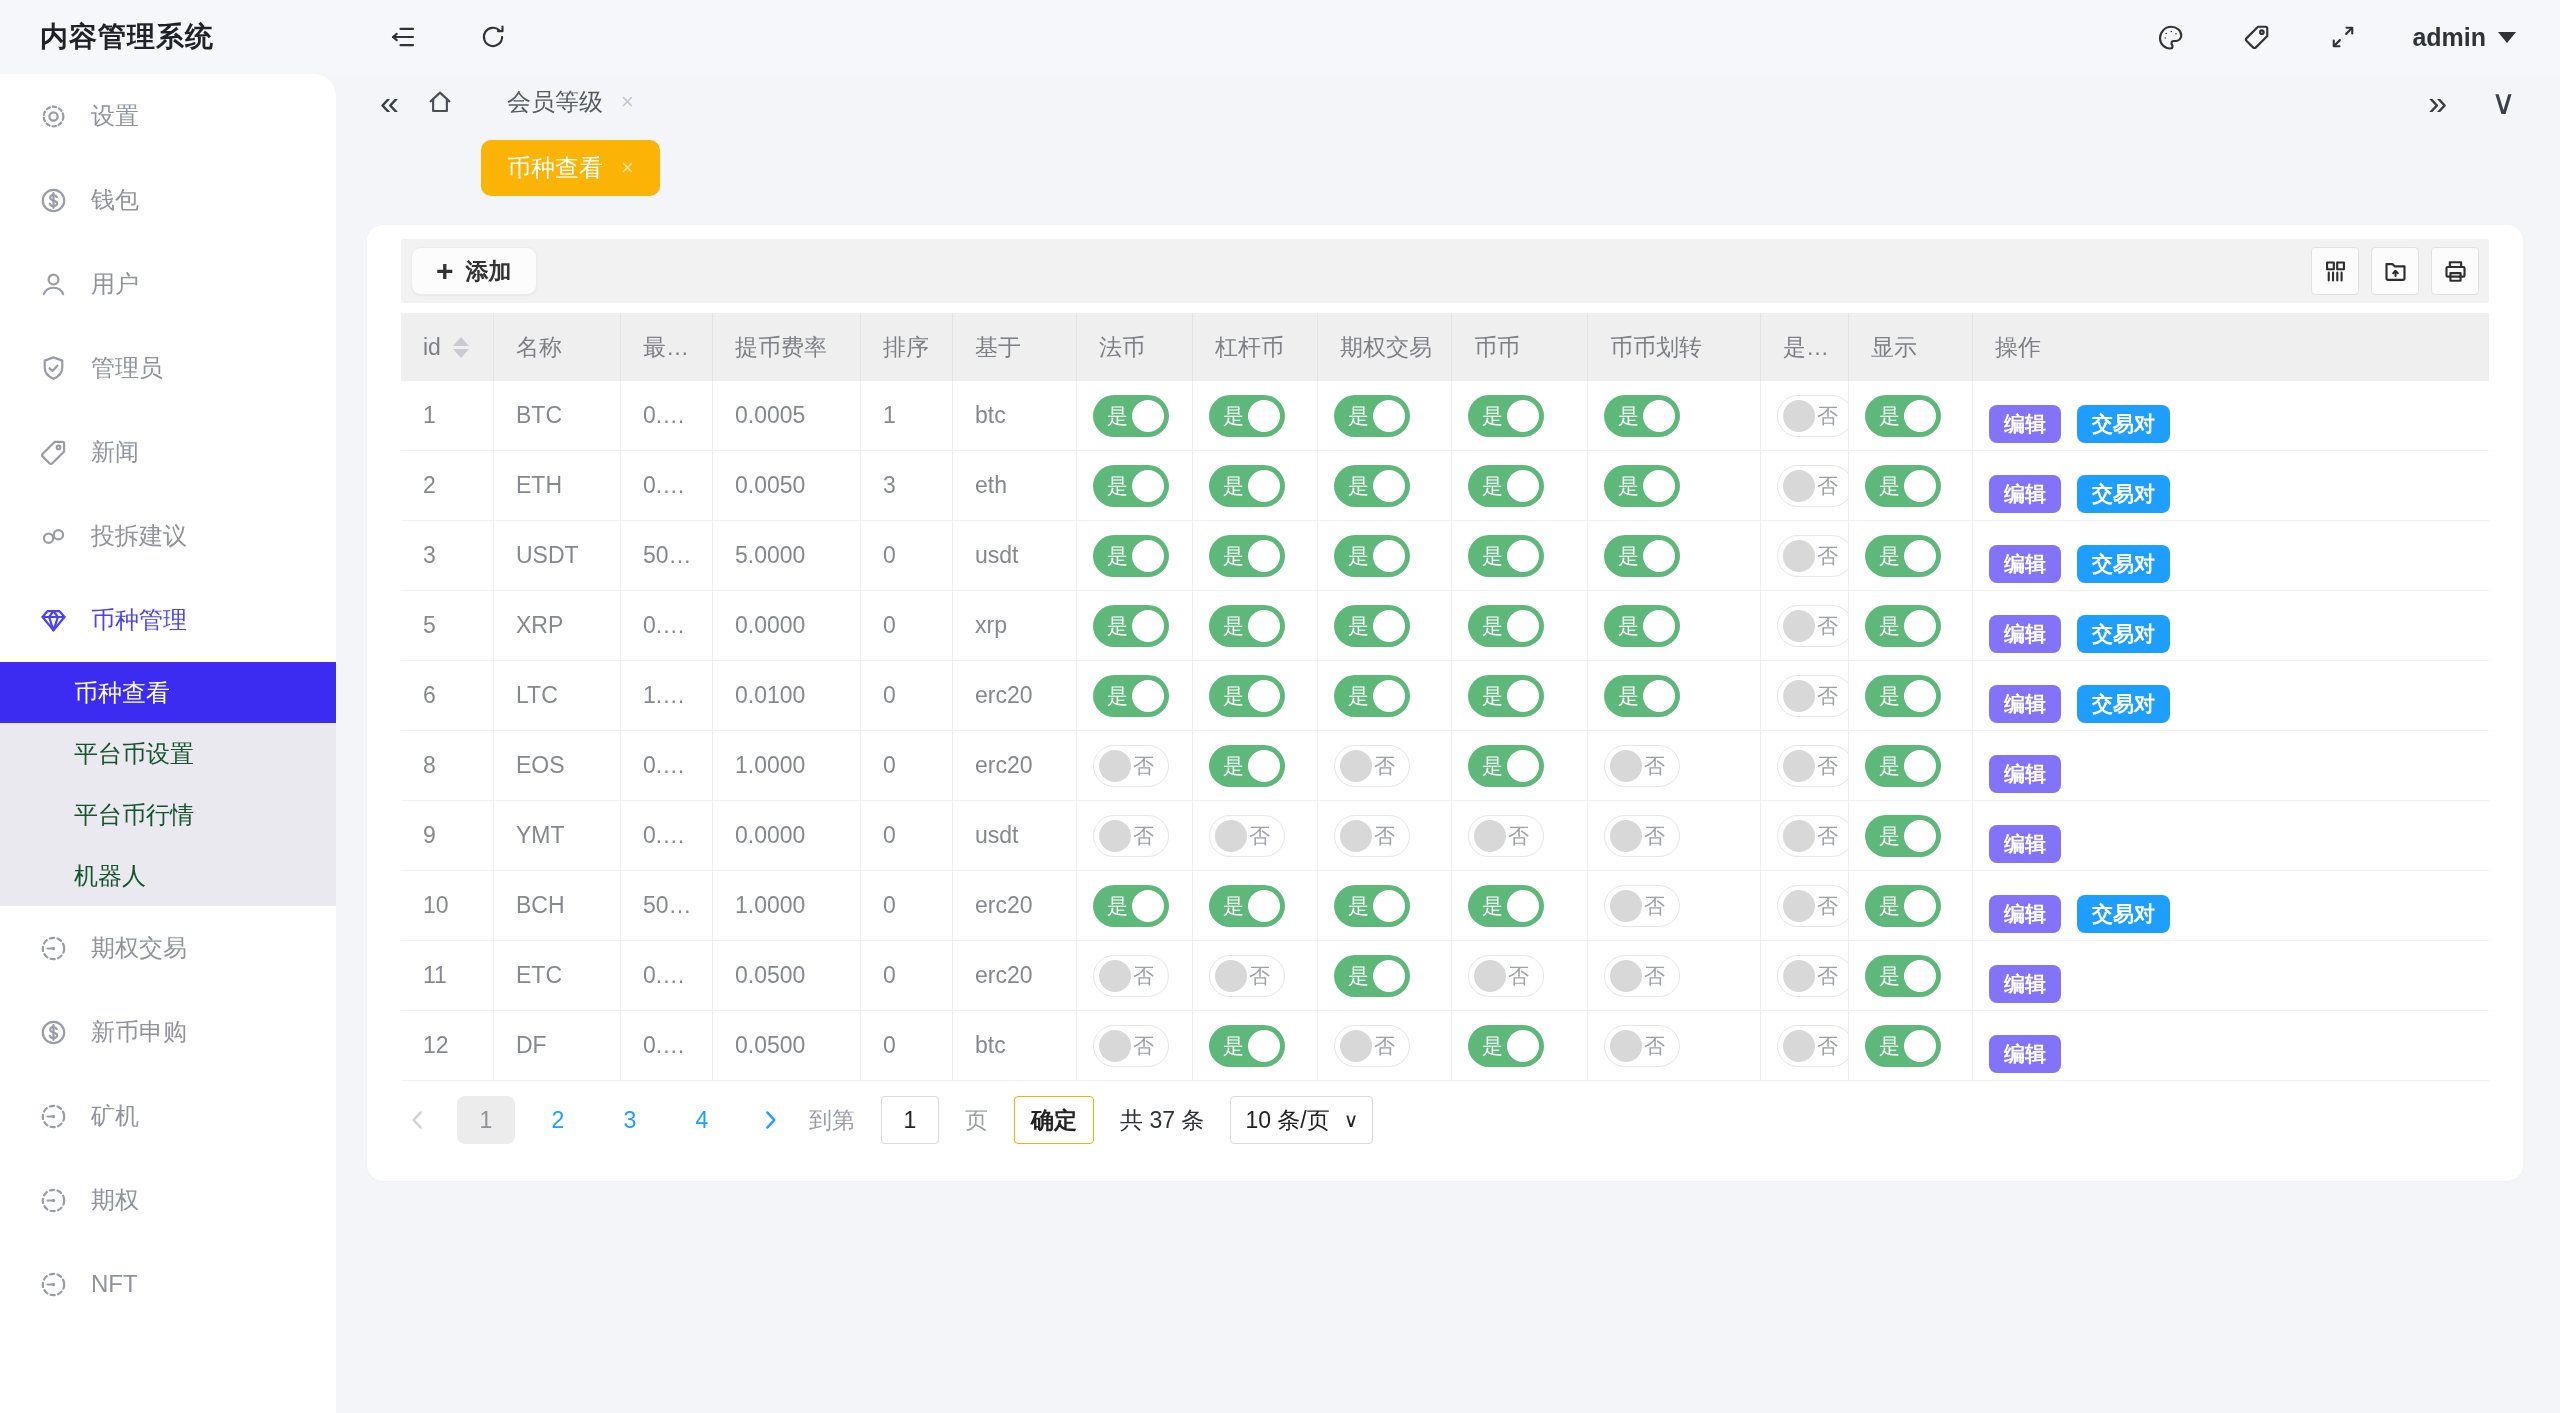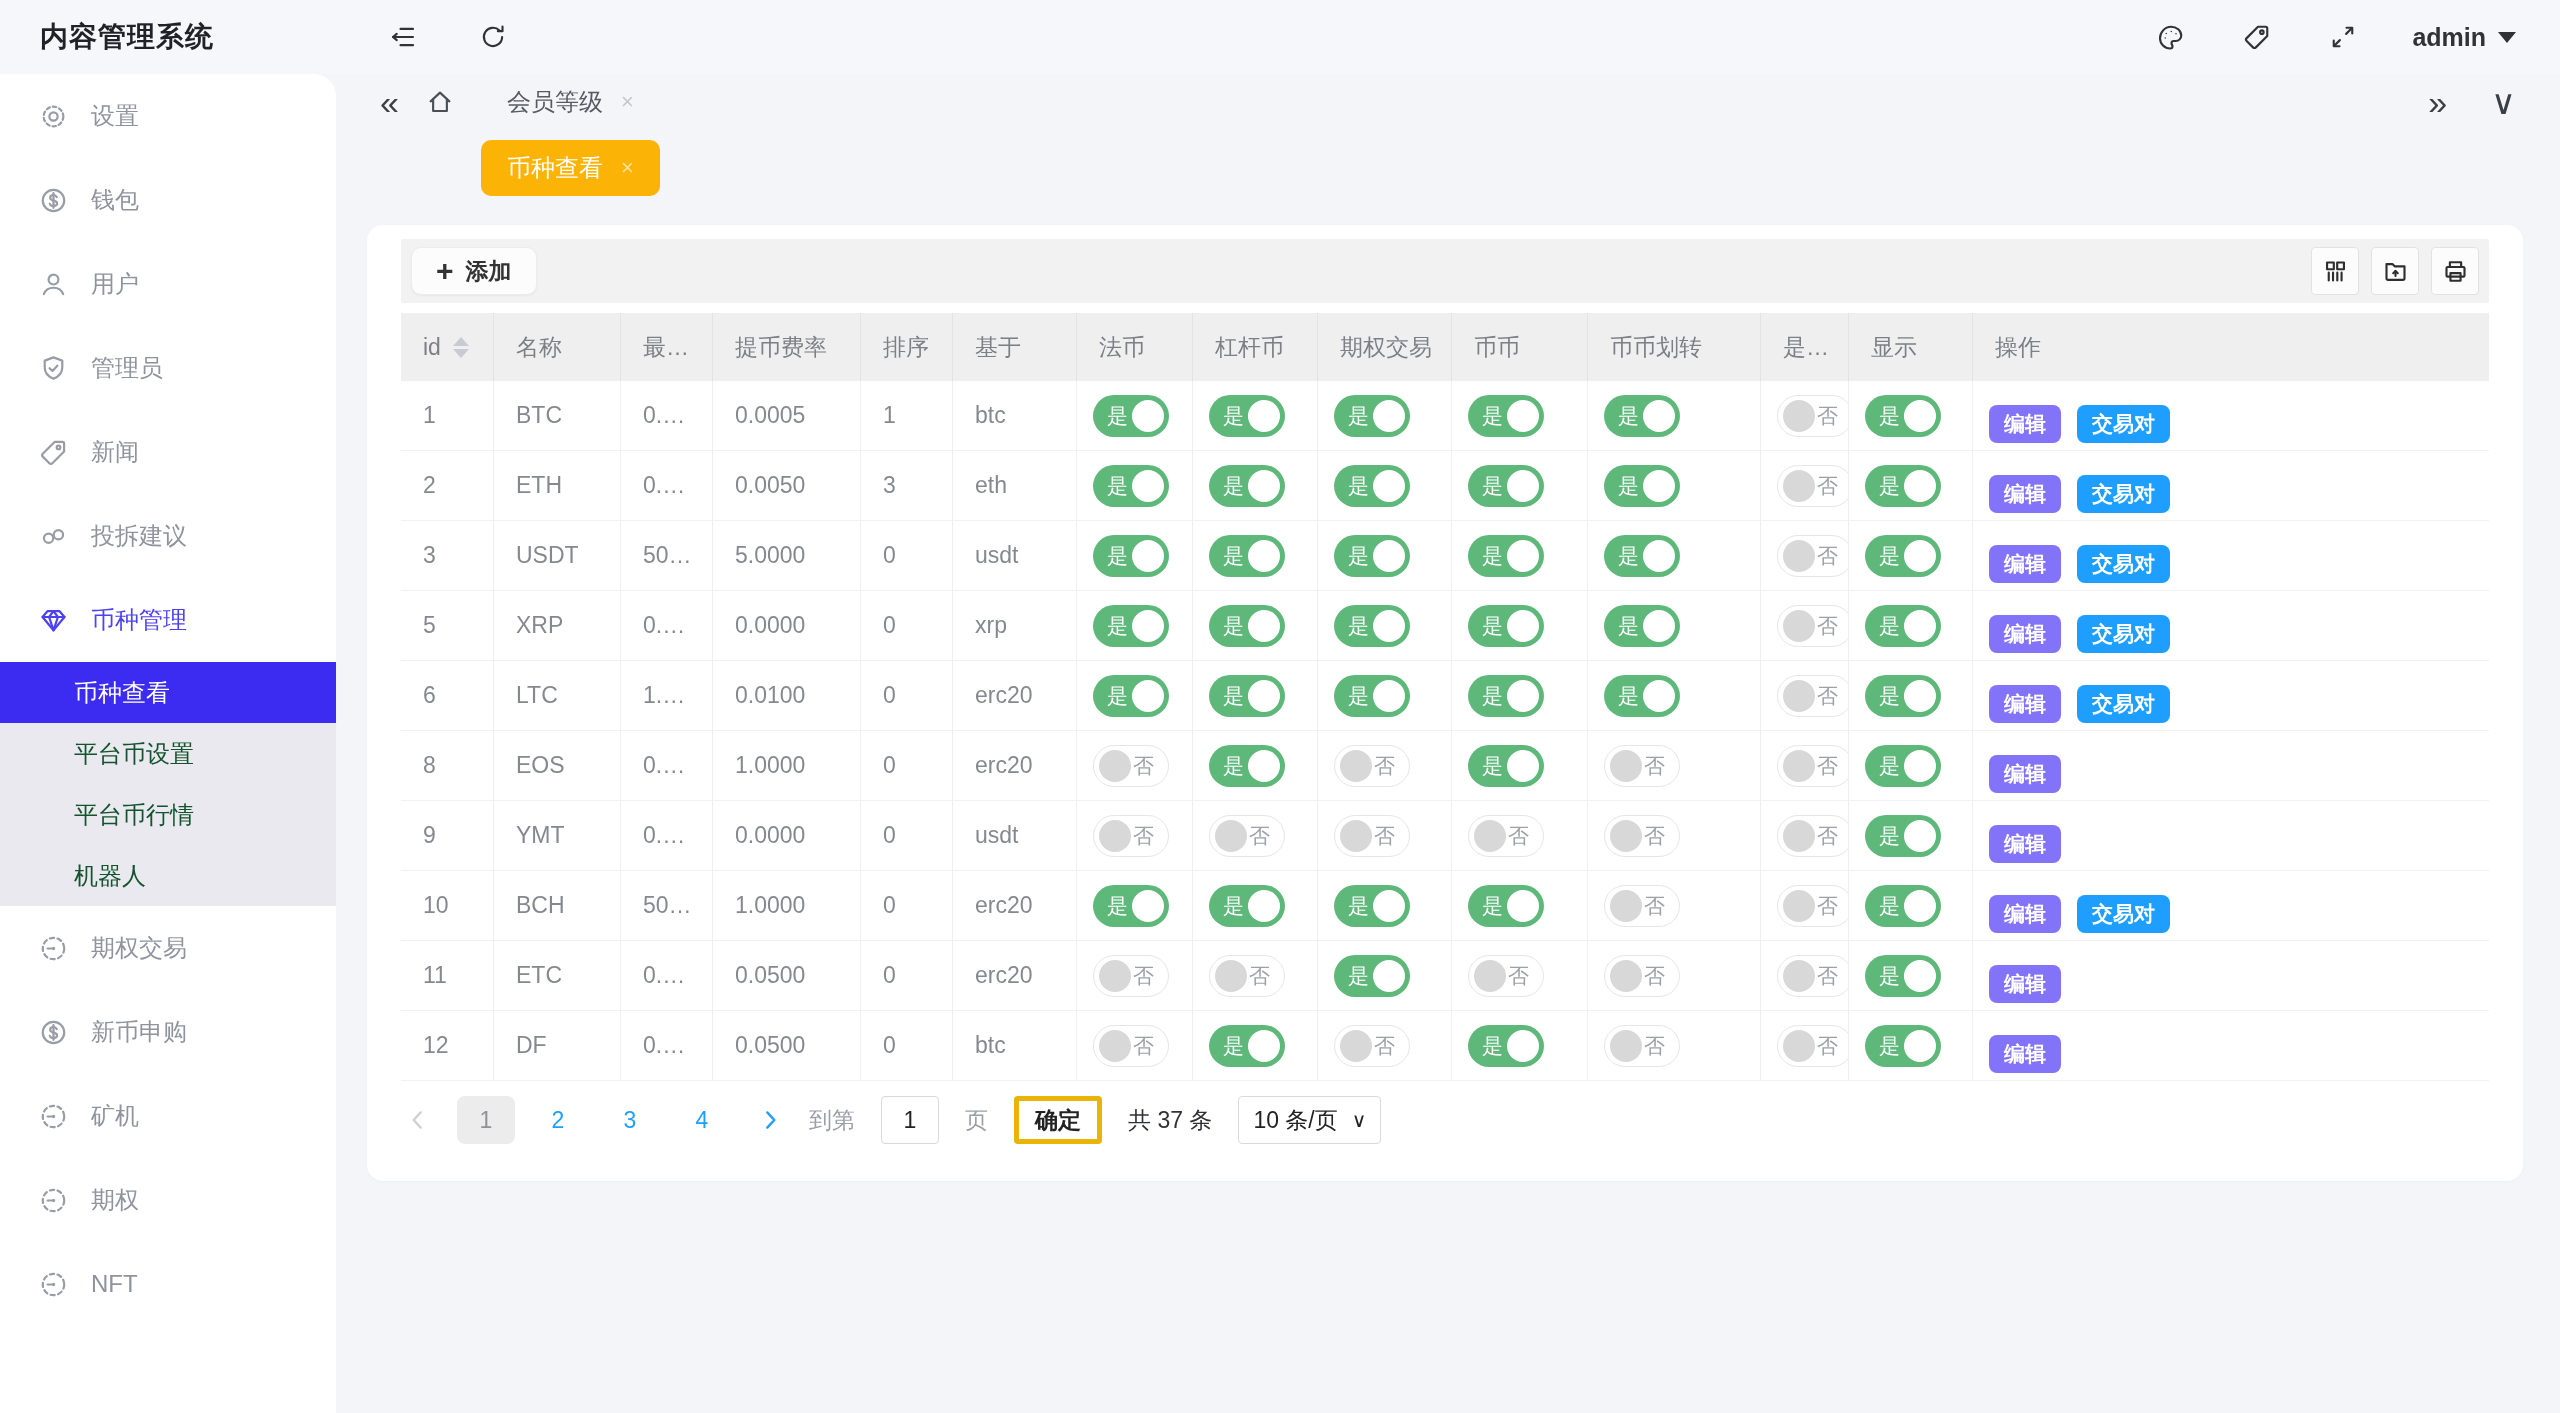--- a/index.html
+++ b/index.html
@@ -86,21 +86,21 @@
 
   
   .pagination{height:78px;display:flex;align-items:center;gap:26px;padding-left:4px;font-size:23px;color:#9A9EA6;}
   .pg-nav{background:none;border:none;cursor:pointer;display:flex;align-items:center;}
   .pg-nav .icon{width:26px;height:26px;stroke-width:2.2;}
   .pg-prev{color:#CDD0D6;}
   .pg-next{color:var(--blue);}
   .pg-num{min-width:58px;height:48px;display:flex;align-items:center;justify-content:center;font-size:23px;color:var(--blue);cursor:pointer;border-radius:8px;background:none;border:none;font-family:inherit;}
   .pg-num.current{background:#ECECEC;color:#8E9297;}
   .jump-input{width:58px;height:48px;border:1px solid #D9D9D9;border-radius:4px;text-align:center;font-size:23px;color:#222;background:#fff;font-family:inherit;}
-  .confirm-btn{height:48px;padding:0 16px;border:5px solid #eab308;border-radius:4px;background:#fff;font-size:23px;font-weight:bold;color:#222;cursor:pointer;font-family:inherit;}
+  .confirm-btn{height:48px;padding:0 16px;border:1px solid #eab308;border-radius:4px;background:#fff;font-size:23px;font-weight:bold;color:#222;cursor:pointer;font-family:inherit;}
   .total-text{color:#2E3237;}
   .size-select{height:48px;display:flex;align-items:center;gap:14px;padding:0 14px;border:1px solid #D9D9D9;border-radius:4px;background:#fff;font-size:23px;color:#222;cursor:pointer;}
   .select-caret{font-size:20px;color:#222;}
 </style>
 </head>
 <body>
 
 <div class="topbar">
   <div class="logo">内容管理系统</div>
   <div class="topbar-left">

